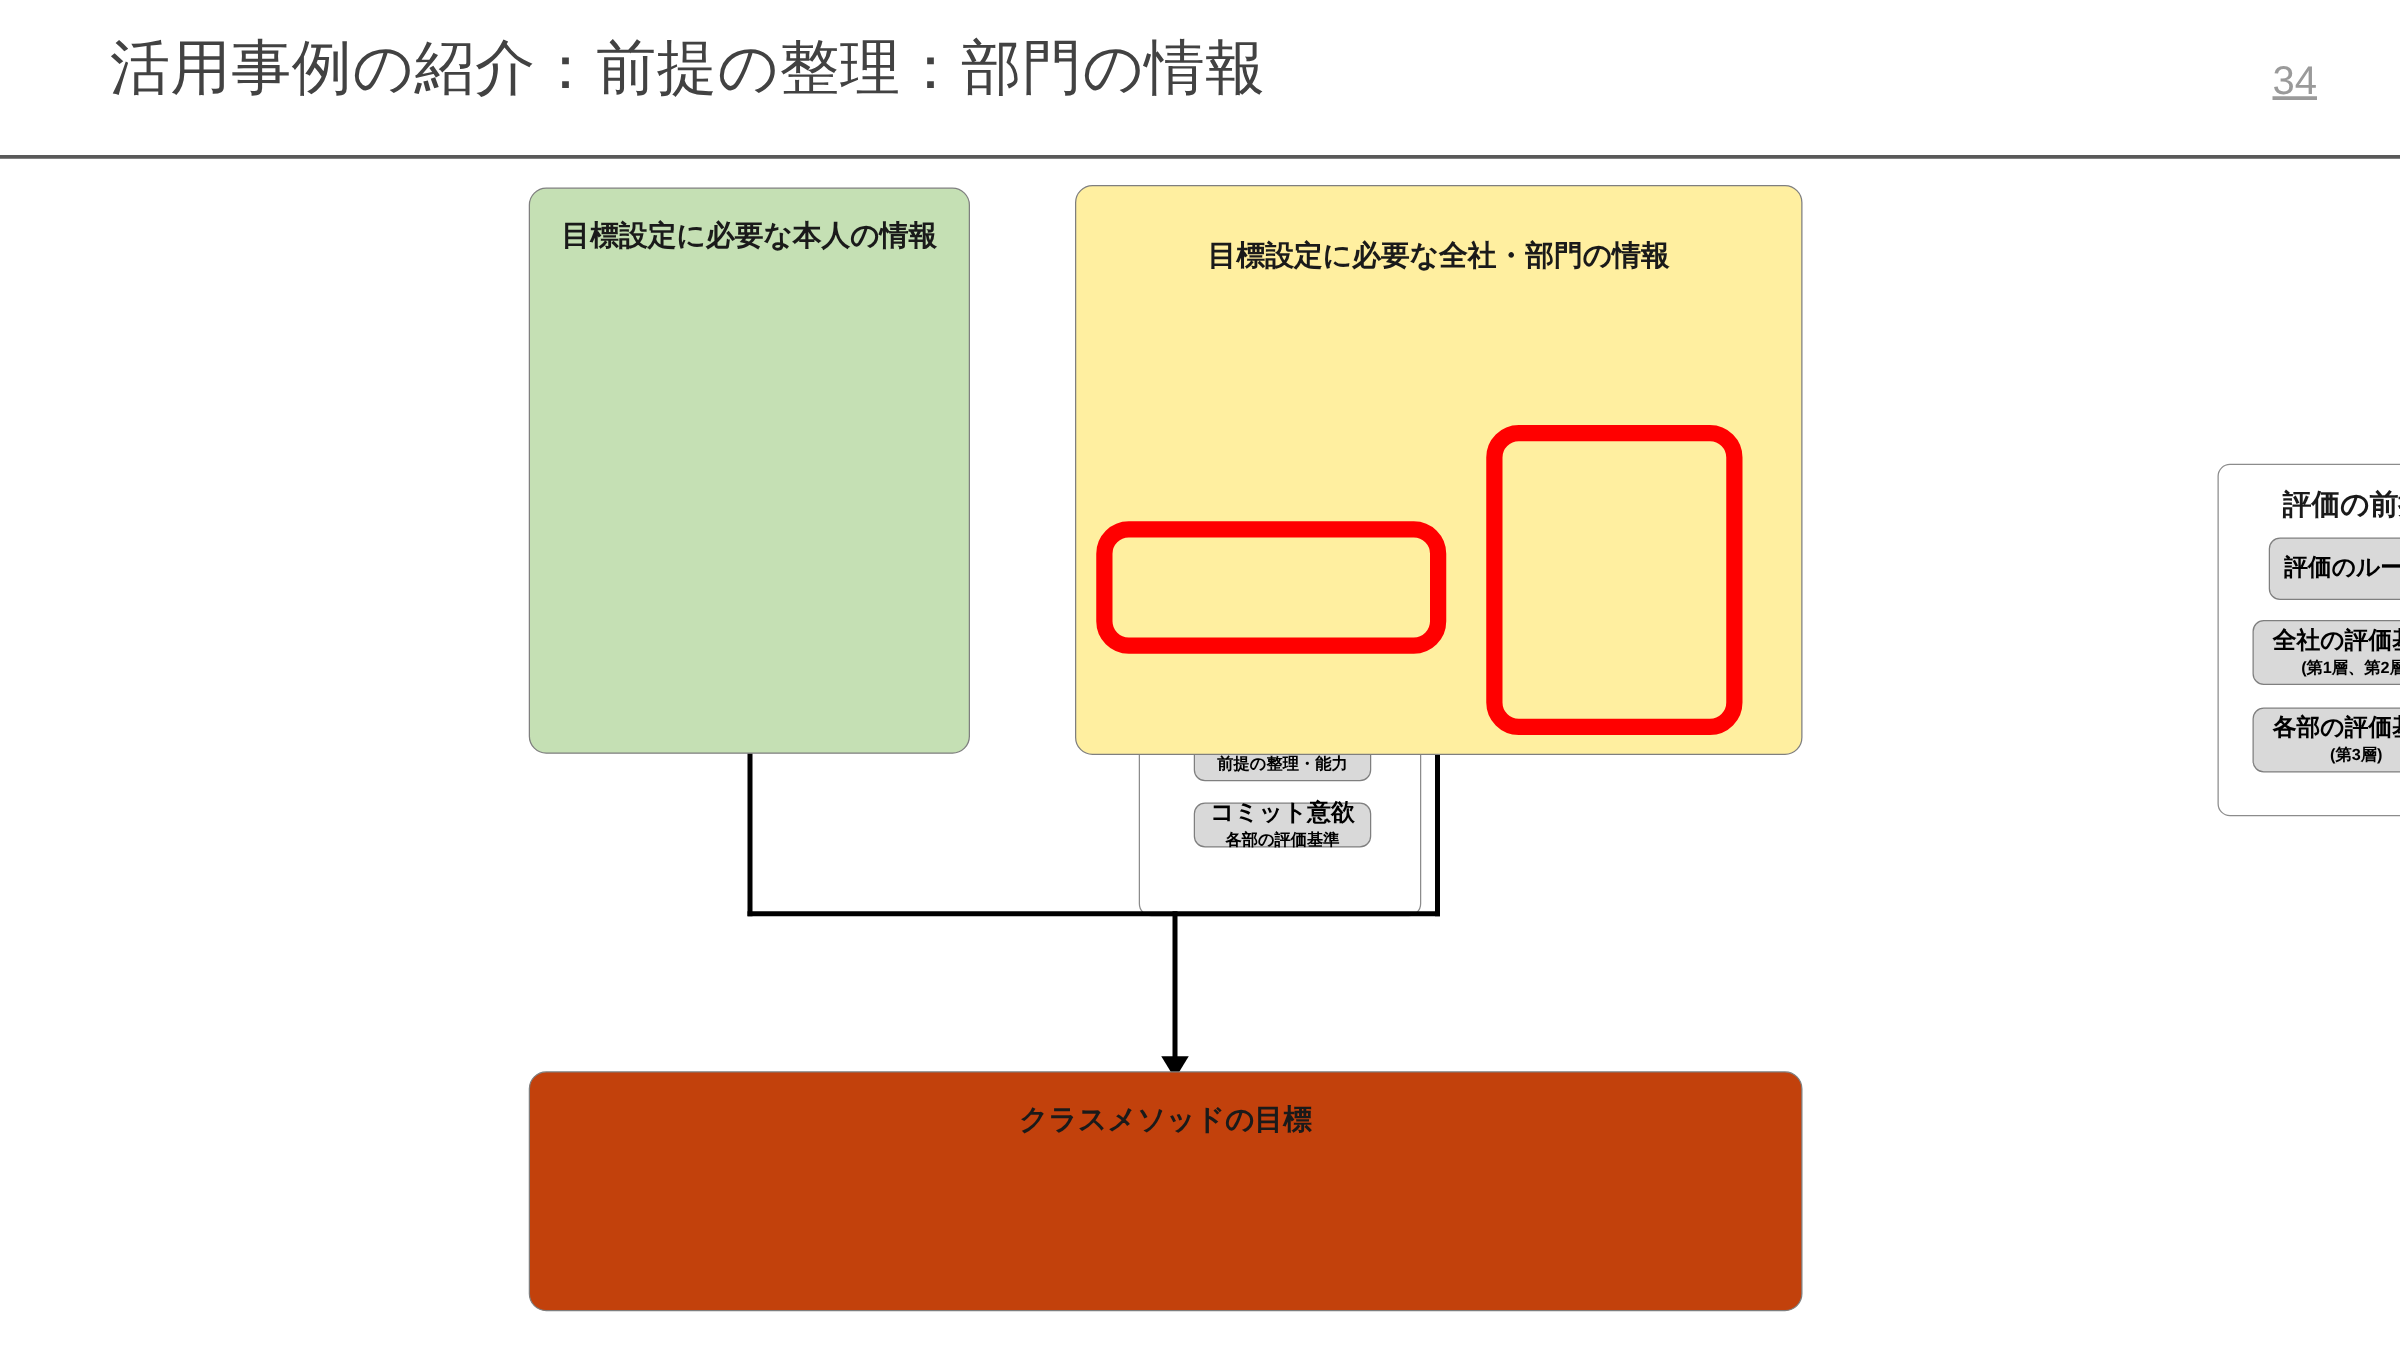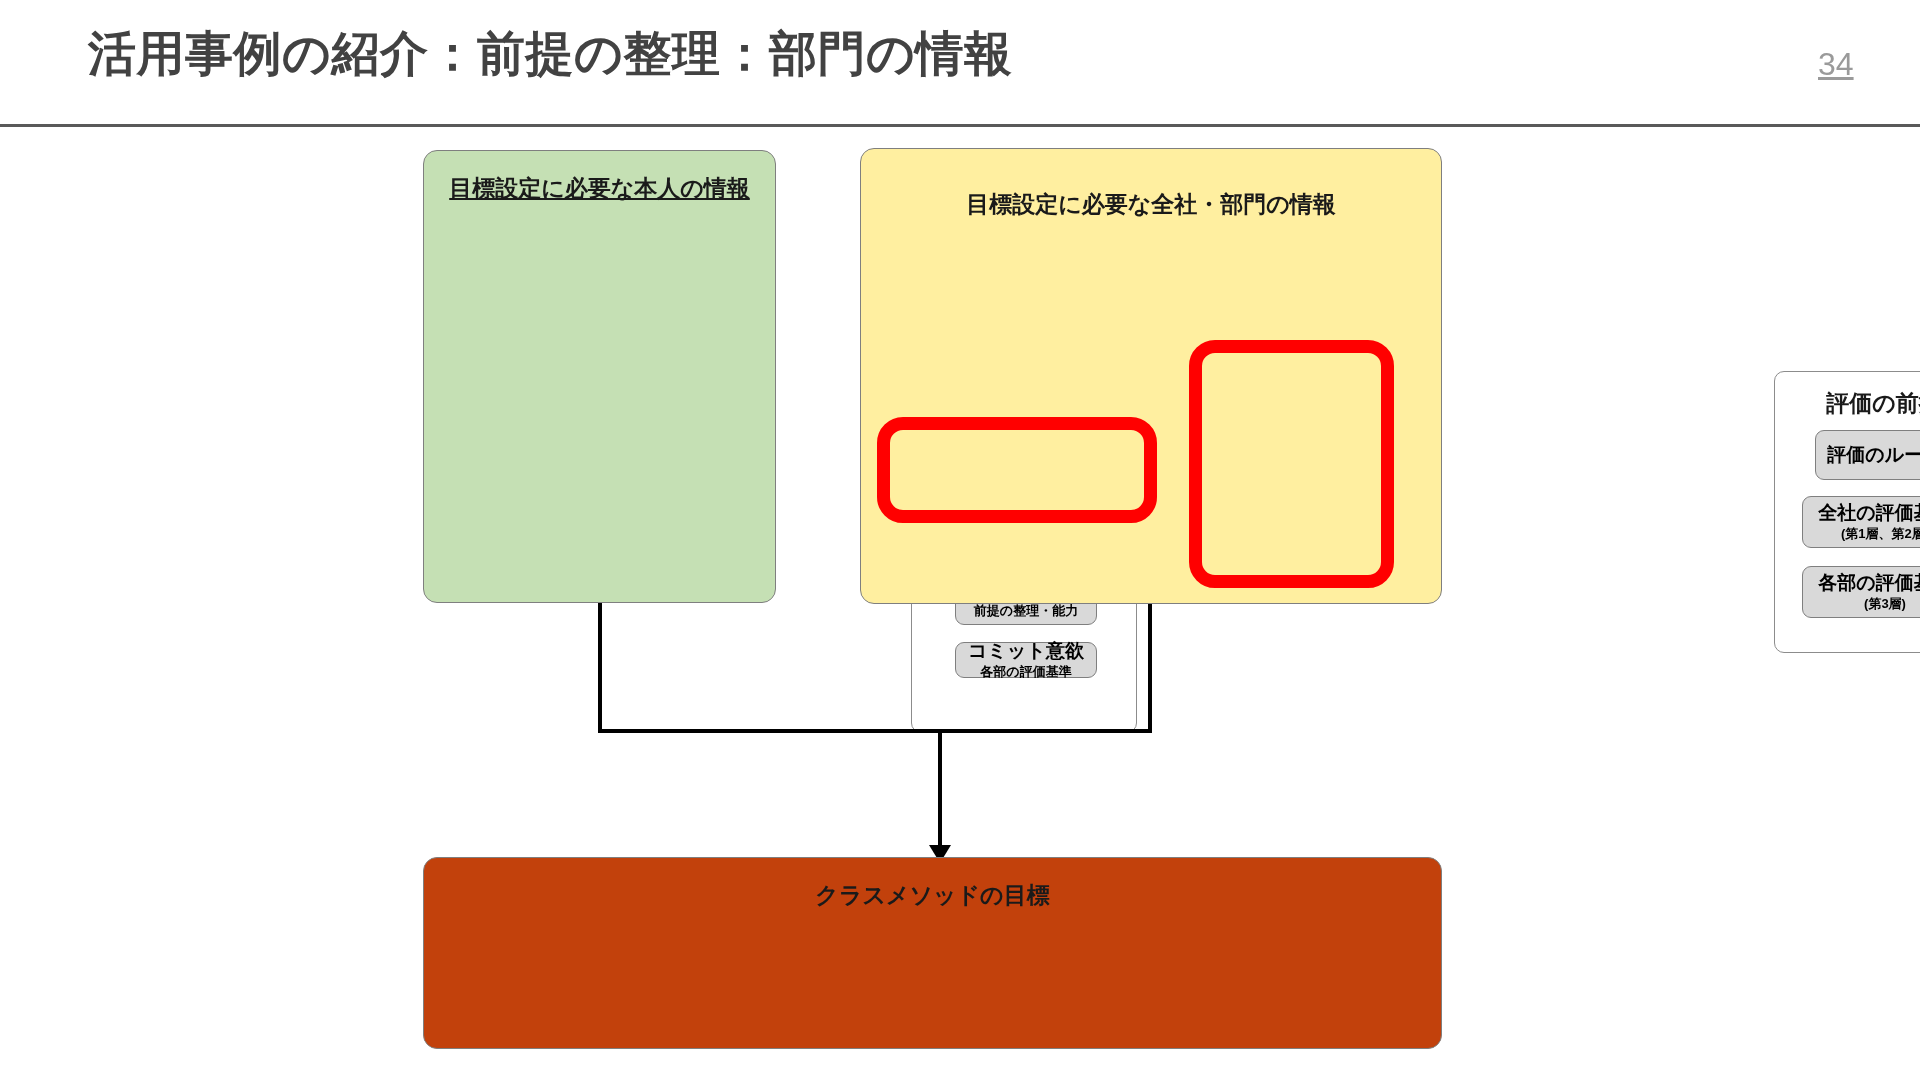--- a/index.html
+++ b/index.html
@@ -19,21 +19,21 @@
     background: #ffffff;
     overflow: hidden;
   }
 
   
   #slide-title {
     position: absolute;
     left: 88px;
     top: 22px;
     font-size: 48px;
-    font-weight: bold;
+    font-weight: normal;
     letter-spacing: 0.01em;
     color: #424242;
     white-space: nowrap;
   }
   #page-number {
     position: absolute;
     right: 42px;
     top: 46px;
     width: 60px;
     text-align: left;
@@ -151,21 +151,21 @@
 </head>
 <body>
 
 <div id="slide">
 
   <div id="slide-title">活用事例の紹介：前提の整理：部門の情報</div>
   <div id="page-number">34</div>
   <div id="header-rule"></div>
 
   <div class="panel" id="panel-self">
-    <div class="panel-title" style="top:22px;text-decoration:underline;">目標設定に必要な本人の情報</div>
+    <div class="panel-title" style="top:22px;">目標設定に必要な本人の情報</div>
 
     <div class="white-box" id="white-self">
       <div class="box-title" style="top:16px;">自己の前提</div>
 
       <div class="chip" style="left:43px; top:58px; width:142px; height:53px;">
         <span class="chip-main">職種</span>
         <span class="chip-sub">役割・責務</span>
       </div>
 
       <div class="chip" style="left:43px; top:128px; width:142px; height:53px;">

